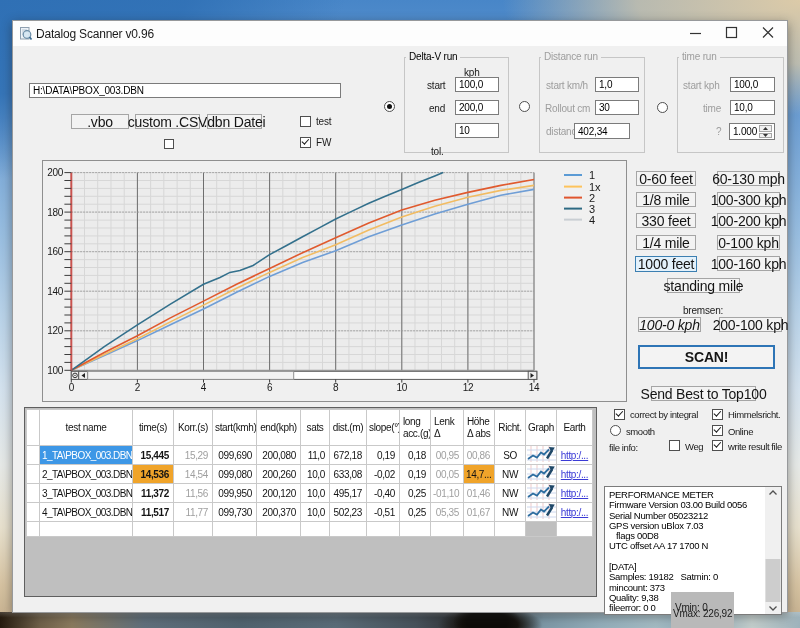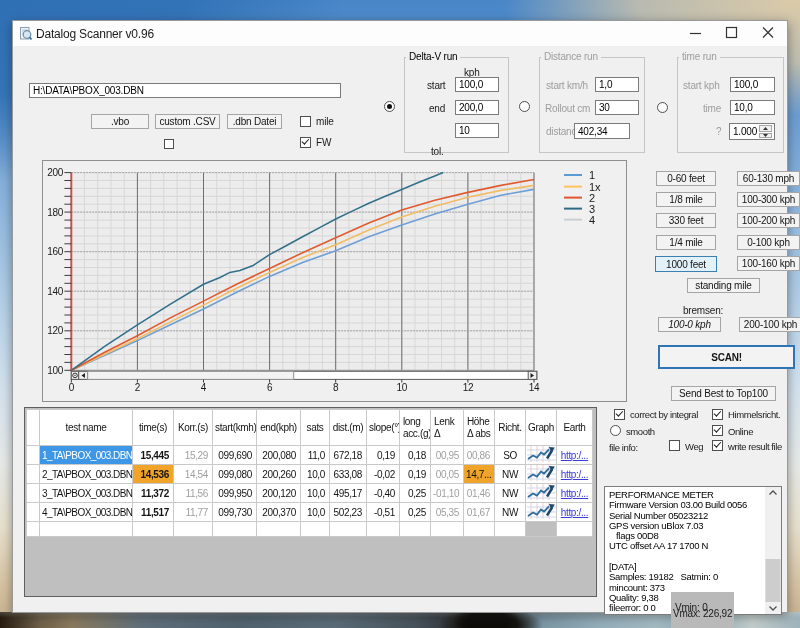--- a/index.html
+++ b/index.html
@@ -11,21 +11,21 @@
  radial-gradient(ellipse 55px 20px at 490px 13px,#181611 0%,#181611 50%,rgba(24,22,17,0) 95%),
  linear-gradient(180deg,rgba(255,255,255,0.18) 0%,rgba(255,255,255,0) 35%),
  linear-gradient(90deg,#241a0e 0%,#6f6049 5%,#8a7a5e 9%,#5f6f7b 18%,#51636f 30%,#5a6c78 42%,#47525b 52%,#2e3134 58%,#3d4a52 62%,#7d98a6 68%,#93adb9 75%,#a3bac2 82%,#8aa4b2 88%,#c2cdcb 94%,#9db2bb 100%);}
 #win{position:absolute;left:12px;top:20px;width:776px;height:593px;background:#f0f0f0;
  border:1px solid #97999b;box-sizing:border-box;box-shadow:0 3px 10px rgba(30,30,30,0.45);}
 #tbar{position:absolute;left:13px;top:21px;width:774px;height:25px;background:#fdfdfd;}
 .t{position:absolute;font-size:10px;letter-spacing:-0.2px;line-height:11px;color:#1b1b1b;white-space:nowrap;}
 .g{color:#9d9d9d;}
 .s{font-size:9.5px;letter-spacing:-0.4px;}
 .tb{position:absolute;background:#fff;border:1px solid #7b7b7b;box-sizing:border-box;font-size:10px;letter-spacing:-0.2px;color:#000;display:flex;align-items:center;padding-left:3px;white-space:nowrap;}
-.btn{position:absolute;background:#f3f3f3;border:1px solid #a5a5a5;box-sizing:border-box;font-size:10px;letter-spacing:-0.2px;color:#141414;display:flex;align-items:center;justify-content:center;white-space:nowrap;margin-left:20px;}
+.btn{position:absolute;background:#f3f3f3;border:1px solid #a5a5a5;box-sizing:border-box;font-size:14px;letter-spacing:-0.2px;color:#141414;display:flex;align-items:center;justify-content:center;white-space:nowrap;}
 .cb{position:absolute;width:11px;height:11px;background:#fff;border:1px solid #4f4f4f;box-sizing:border-box;}
 .cb.ck:after{content:"";position:absolute;left:1px;top:1px;width:5.5px;height:3.2px;border-left:1.7px solid #161616;border-bottom:1.7px solid #161616;transform:rotate(-48deg);}
 .rb{position:absolute;width:11px;height:11px;border-radius:50%;background:#fff;border:1px solid #4f4f4f;box-sizing:border-box;}
 .rb.sel:after{content:"";position:absolute;left:2px;top:2px;width:5px;height:5px;border-radius:50%;background:#101010;}
 .grp{position:absolute;border:1px solid #c6c6c6;}
 .gcap{position:absolute;font-size:10px;letter-spacing:-0.2px;line-height:11px;background:#f0f0f0;padding:0 3px;white-space:nowrap;}
 .spin{position:absolute;box-sizing:border-box;background:#f0f0f0;border:1px solid #a5a5a5;display:flex;align-items:center;justify-content:center;}
 .lnk{color:#3b3bd6;text-decoration:underline;}
 table{border-collapse:collapse;table-layout:fixed;font-family:"Liberation Sans",sans-serif;}
 td,th{border:1px solid #c9c9c9;font-size:10px;letter-spacing:-0.35px;font-weight:normal;padding:0 2px;overflow:hidden;white-space:nowrap;background:#fff;color:#141414;}
@@ -51,21 +51,21 @@
  <line x1="5" y1="9.5" x2="16" y2="9.5" stroke="#333" stroke-width="1.2"></line>
  <rect x="41.5" y="3.5" width="10" height="10" fill="none" stroke="#333" stroke-width="1.2"></rect>
  <path d="M78 3.5 L88 13.5 M88 3.5 L78 13.5" stroke="#333" stroke-width="1.2"></path>
 </svg>
 
 <div class="tb" style="left:29px;top:83px;width:312px;height:15px;">H:\DATA\PBOX_003.DBN</div>
 <div class="btn" style="left:71px;top:114px;width:58px;height:15px;">.vbo</div>
 <div class="btn" style="left:135px;top:114px;width:65px;height:15px;">custom .CSV</div>
 <div class="btn" style="left:207px;top:114px;width:55px;height:15px;">.dbn Datei</div>
 <div class="cb" style="left:300px;top:116px;"></div>
-    <div class="t" style="left:316px;top:116px;">mile</div>
+    <div class="t" style="left:316px;top:116px;">test</div>
 <div class="cb" style="left:164px;top:139px;width:10px;height:10px;"></div>
 <div class="cb ck" style="left:300px;top:137px;"></div>
     <div class="t" style="left:316px;top:137px;">FW</div>
 <div class="rb sel" style="left:384px;top:101px;"></div>
 <div class="rb" style="left:519px;top:101px;"></div>
 <div class="rb" style="left:657px;top:102px;"></div>
 
 <div class="grp" style="left:404px;top:57px;width:103px;height:94px;"></div>
 <div class="gcap" style="left:406px;top:51px;">Delta-V run</div>
 <div class="t" style="left:464px;top:67px;">kph</div>

